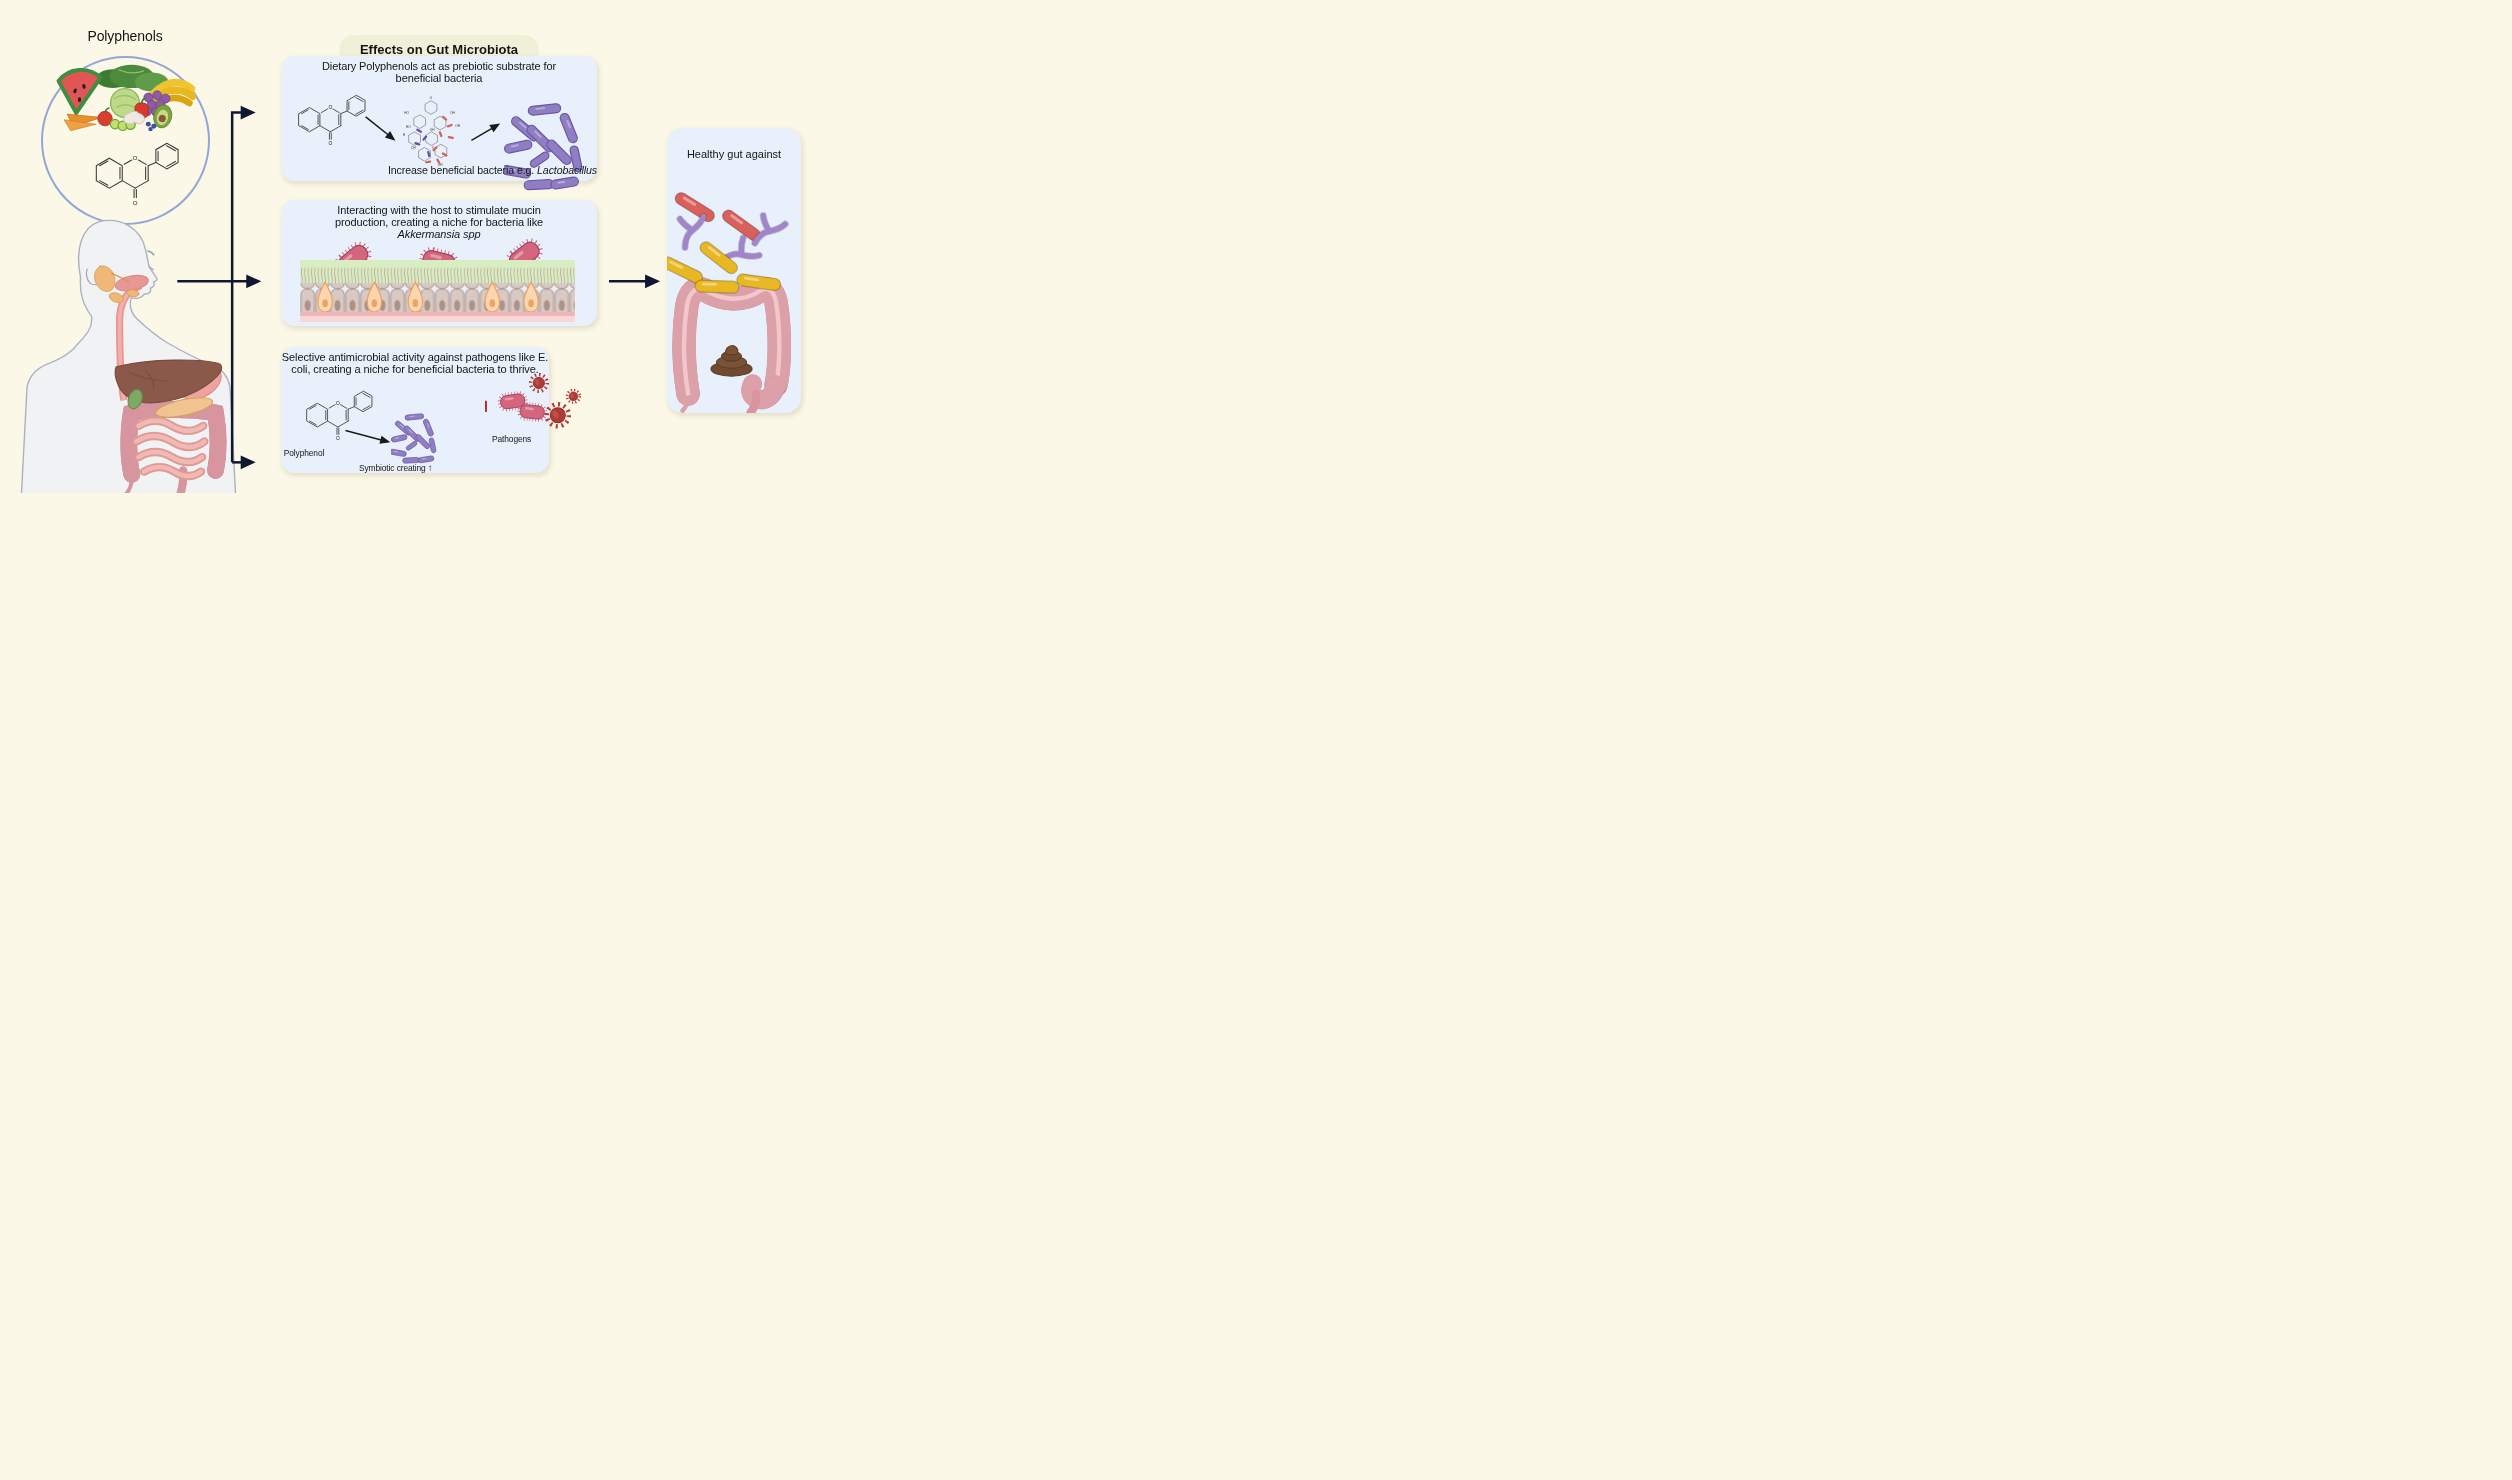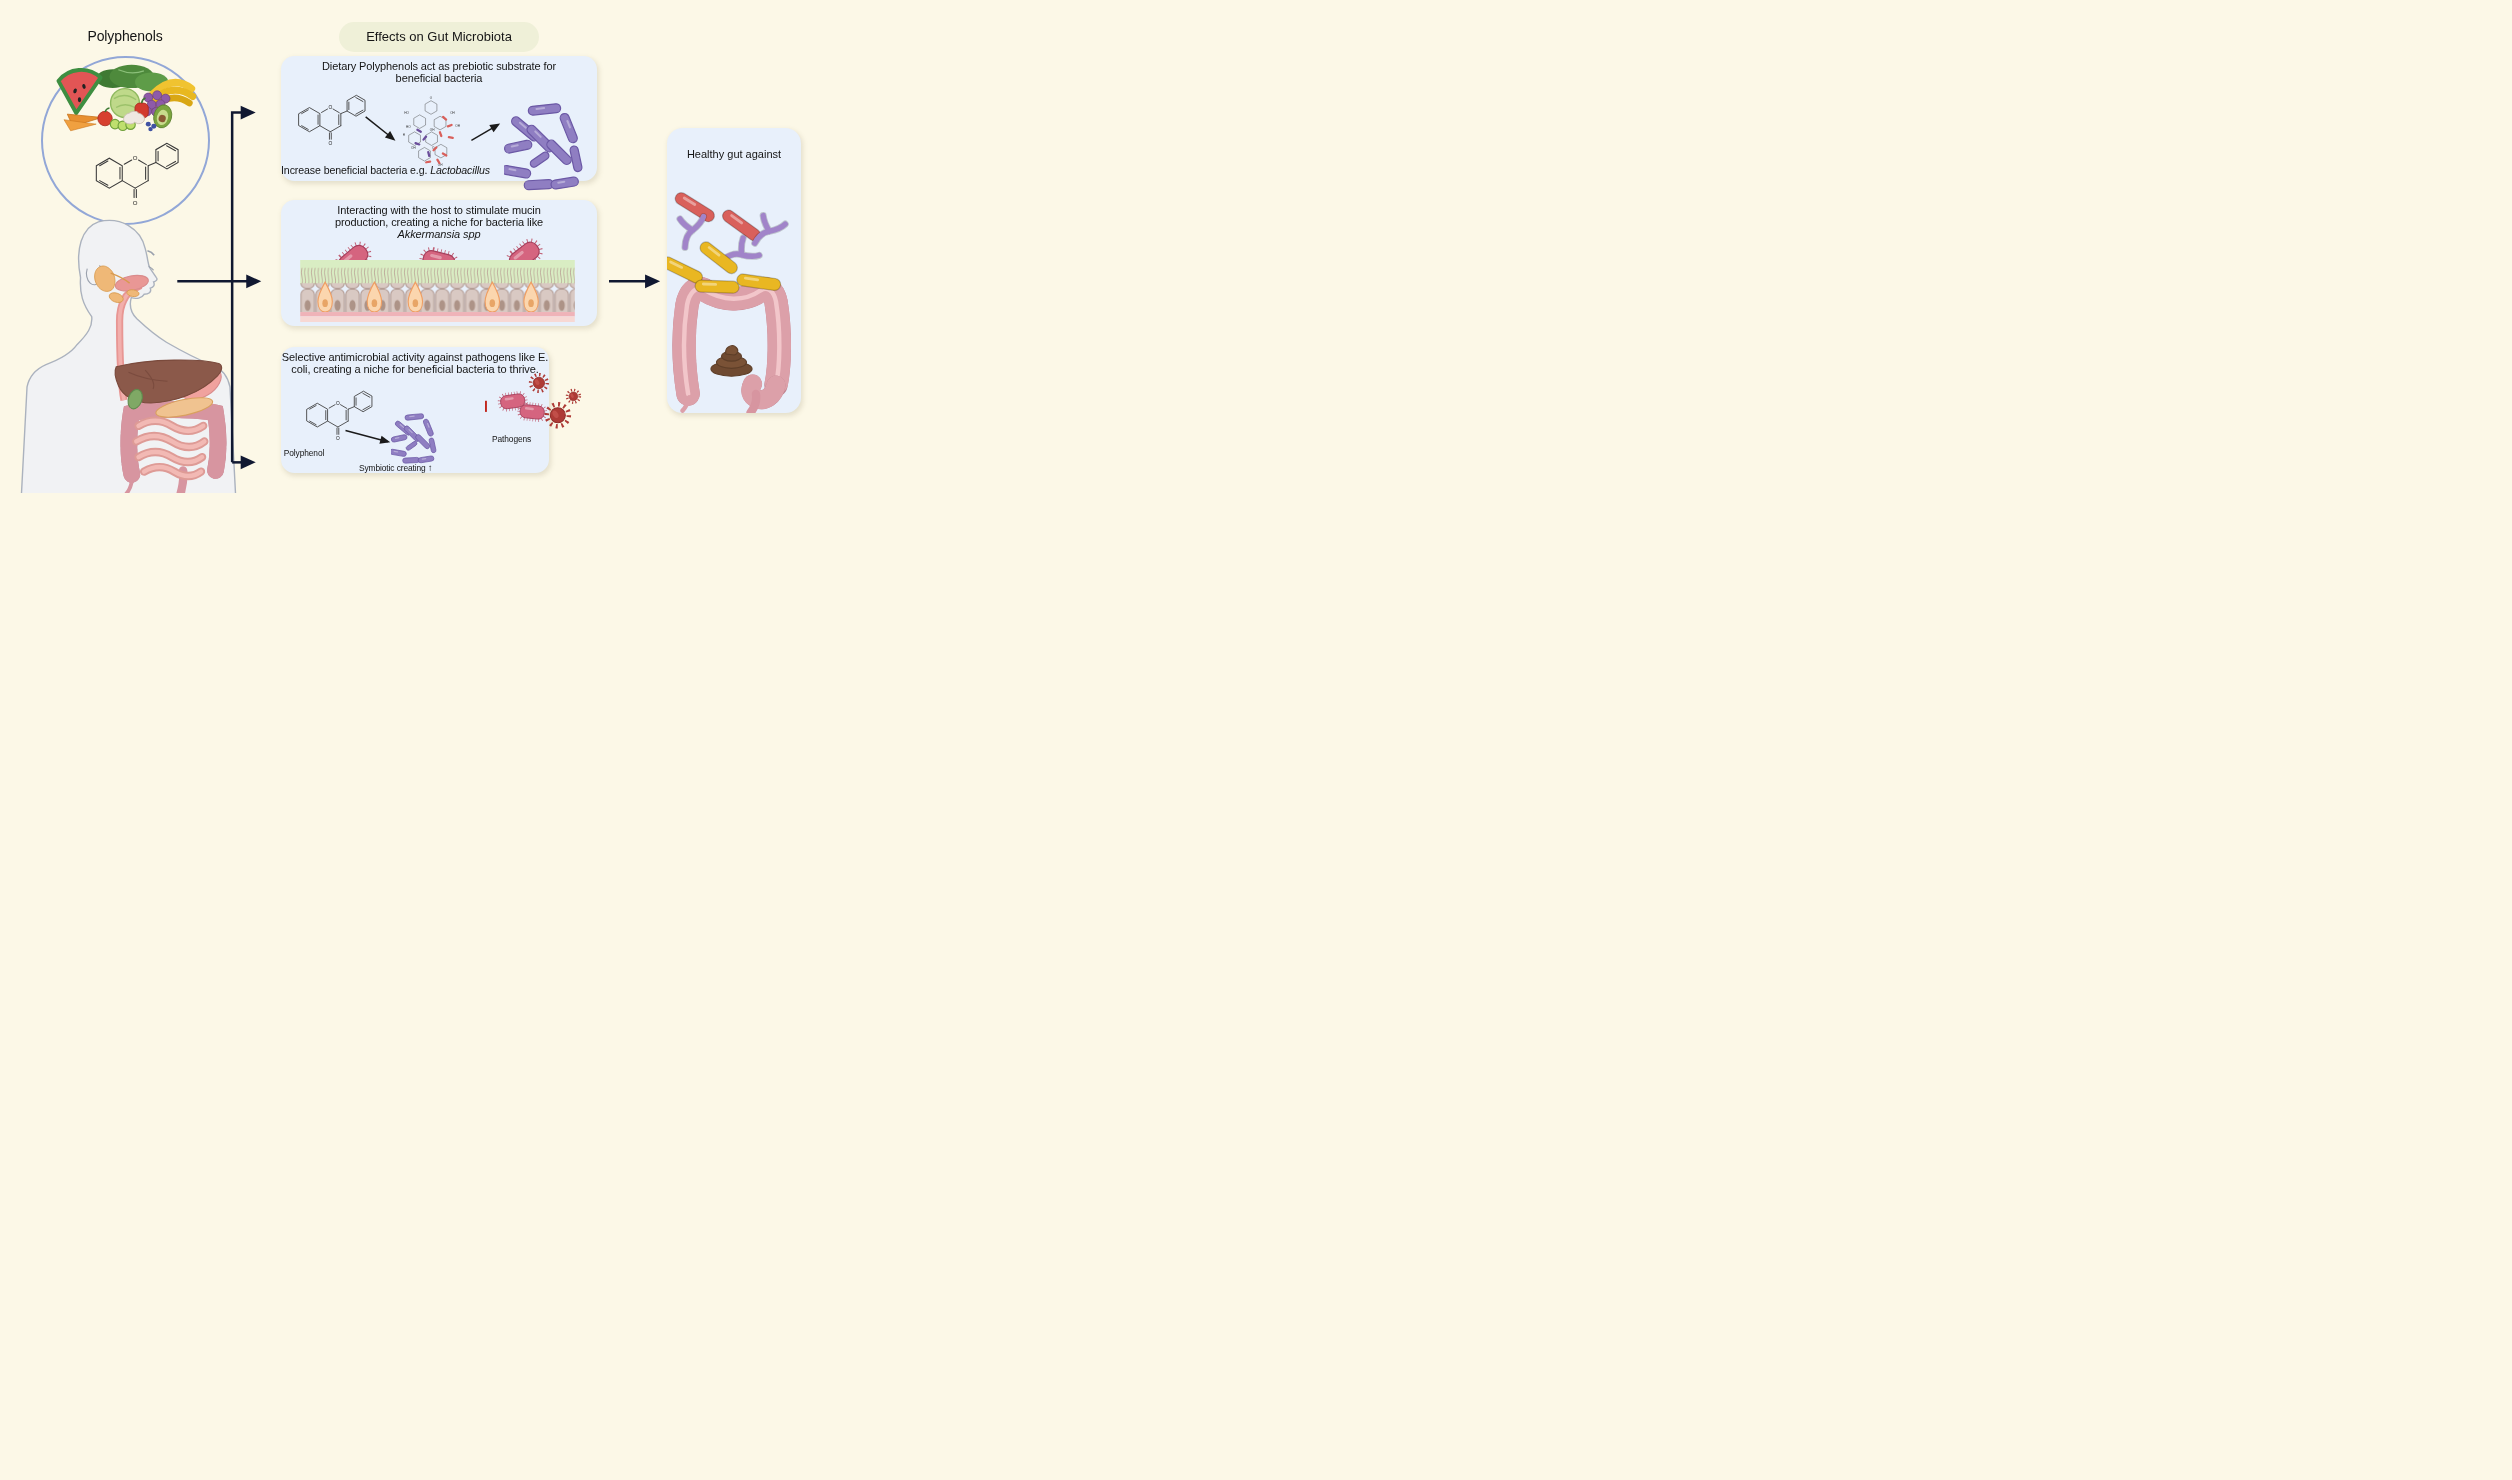--- a/index.html
+++ b/index.html
@@ -2,29 +2,29 @@
 <html style="font-size:9px"><head>
 <meta charset="utf-8">
 <style>
   html,body{margin:0;padding:0;background:#FCF8E7;}
   .canvas{position:relative;width:837px;height:493px;background:#FCF8E7;overflow:hidden;
           font-family:"Liberation Sans",sans-serif;color:#151515;}
   .abs{position:absolute;}
   .panel{position:absolute;background:#E8F0FB;border-radius:13.4px;box-shadow:1.7px 2.8px 5px rgba(120,110,80,0.18);}
   .panel-heading{font-size:11px;line-height:1.07;text-align:center;letter-spacing:-0.1px;margin:0 auto;}
   .sm-label{font-size:8.4px;text-align:left;letter-spacing:-0.1px;}
-  .pill{position:absolute;left:339px;top:22px;width:200px;height:29.5px;background:#EFF0D8;
+  .pill{position:absolute;left:339px;top:35px;width:200px;height:29.5px;background:#EFF0D8;
         border-radius:15px;display:flex;align-items:center;justify-content:center;
-        font-weight:normal;font-size:13px;}
+        font-weight:bold;font-size:13px;}
   .main-title{position:absolute;left:58px;top:28px;width:134px;text-align:center;
               font-weight:normal;font-size:14px;letter-spacing:-0.1px;}
   .food-circle{position:absolute;left:41px;top:56px;width:169px;height:169px;border-radius:50%;
                border:2.8px solid #92A7D7;box-sizing:border-box;}
   .outcome-heading{position:absolute;top:20px;left:0;width:100%;text-align:center;font-size:11px;}
-  .caption{position:absolute;bottom:5px;left:0;width:100%;text-align:left;font-size:10.6px;letter-spacing:-0.1px;}
+  .caption{position:absolute;bottom:5px;left:0;width:100%;text-align:right;font-size:10.6px;letter-spacing:-0.1px;}
   i.species{font-style:italic;}
   svg text{font-family:"Liberation Sans",sans-serif;}
   .chem-line{stroke:#3B3B3B;stroke-width:3;fill:none;stroke-linecap:round;}
   .chem-line-thin{stroke:#444;stroke-width:1.6;fill:none;}
   .chem-label{font-size:17px;fill:#222;}
   .chem-label-sm{font-size:11px;fill:#333;}
   .lacto-rod{fill:#8F7EC2;stroke:#6B58A5;stroke-width:3;}
   .lacto-hl{fill:rgba(255,255,255,0.35);}
   .red-rodlet{fill:#D9605B;}
   .purple-rodlet{fill:#6B4E9B;}

